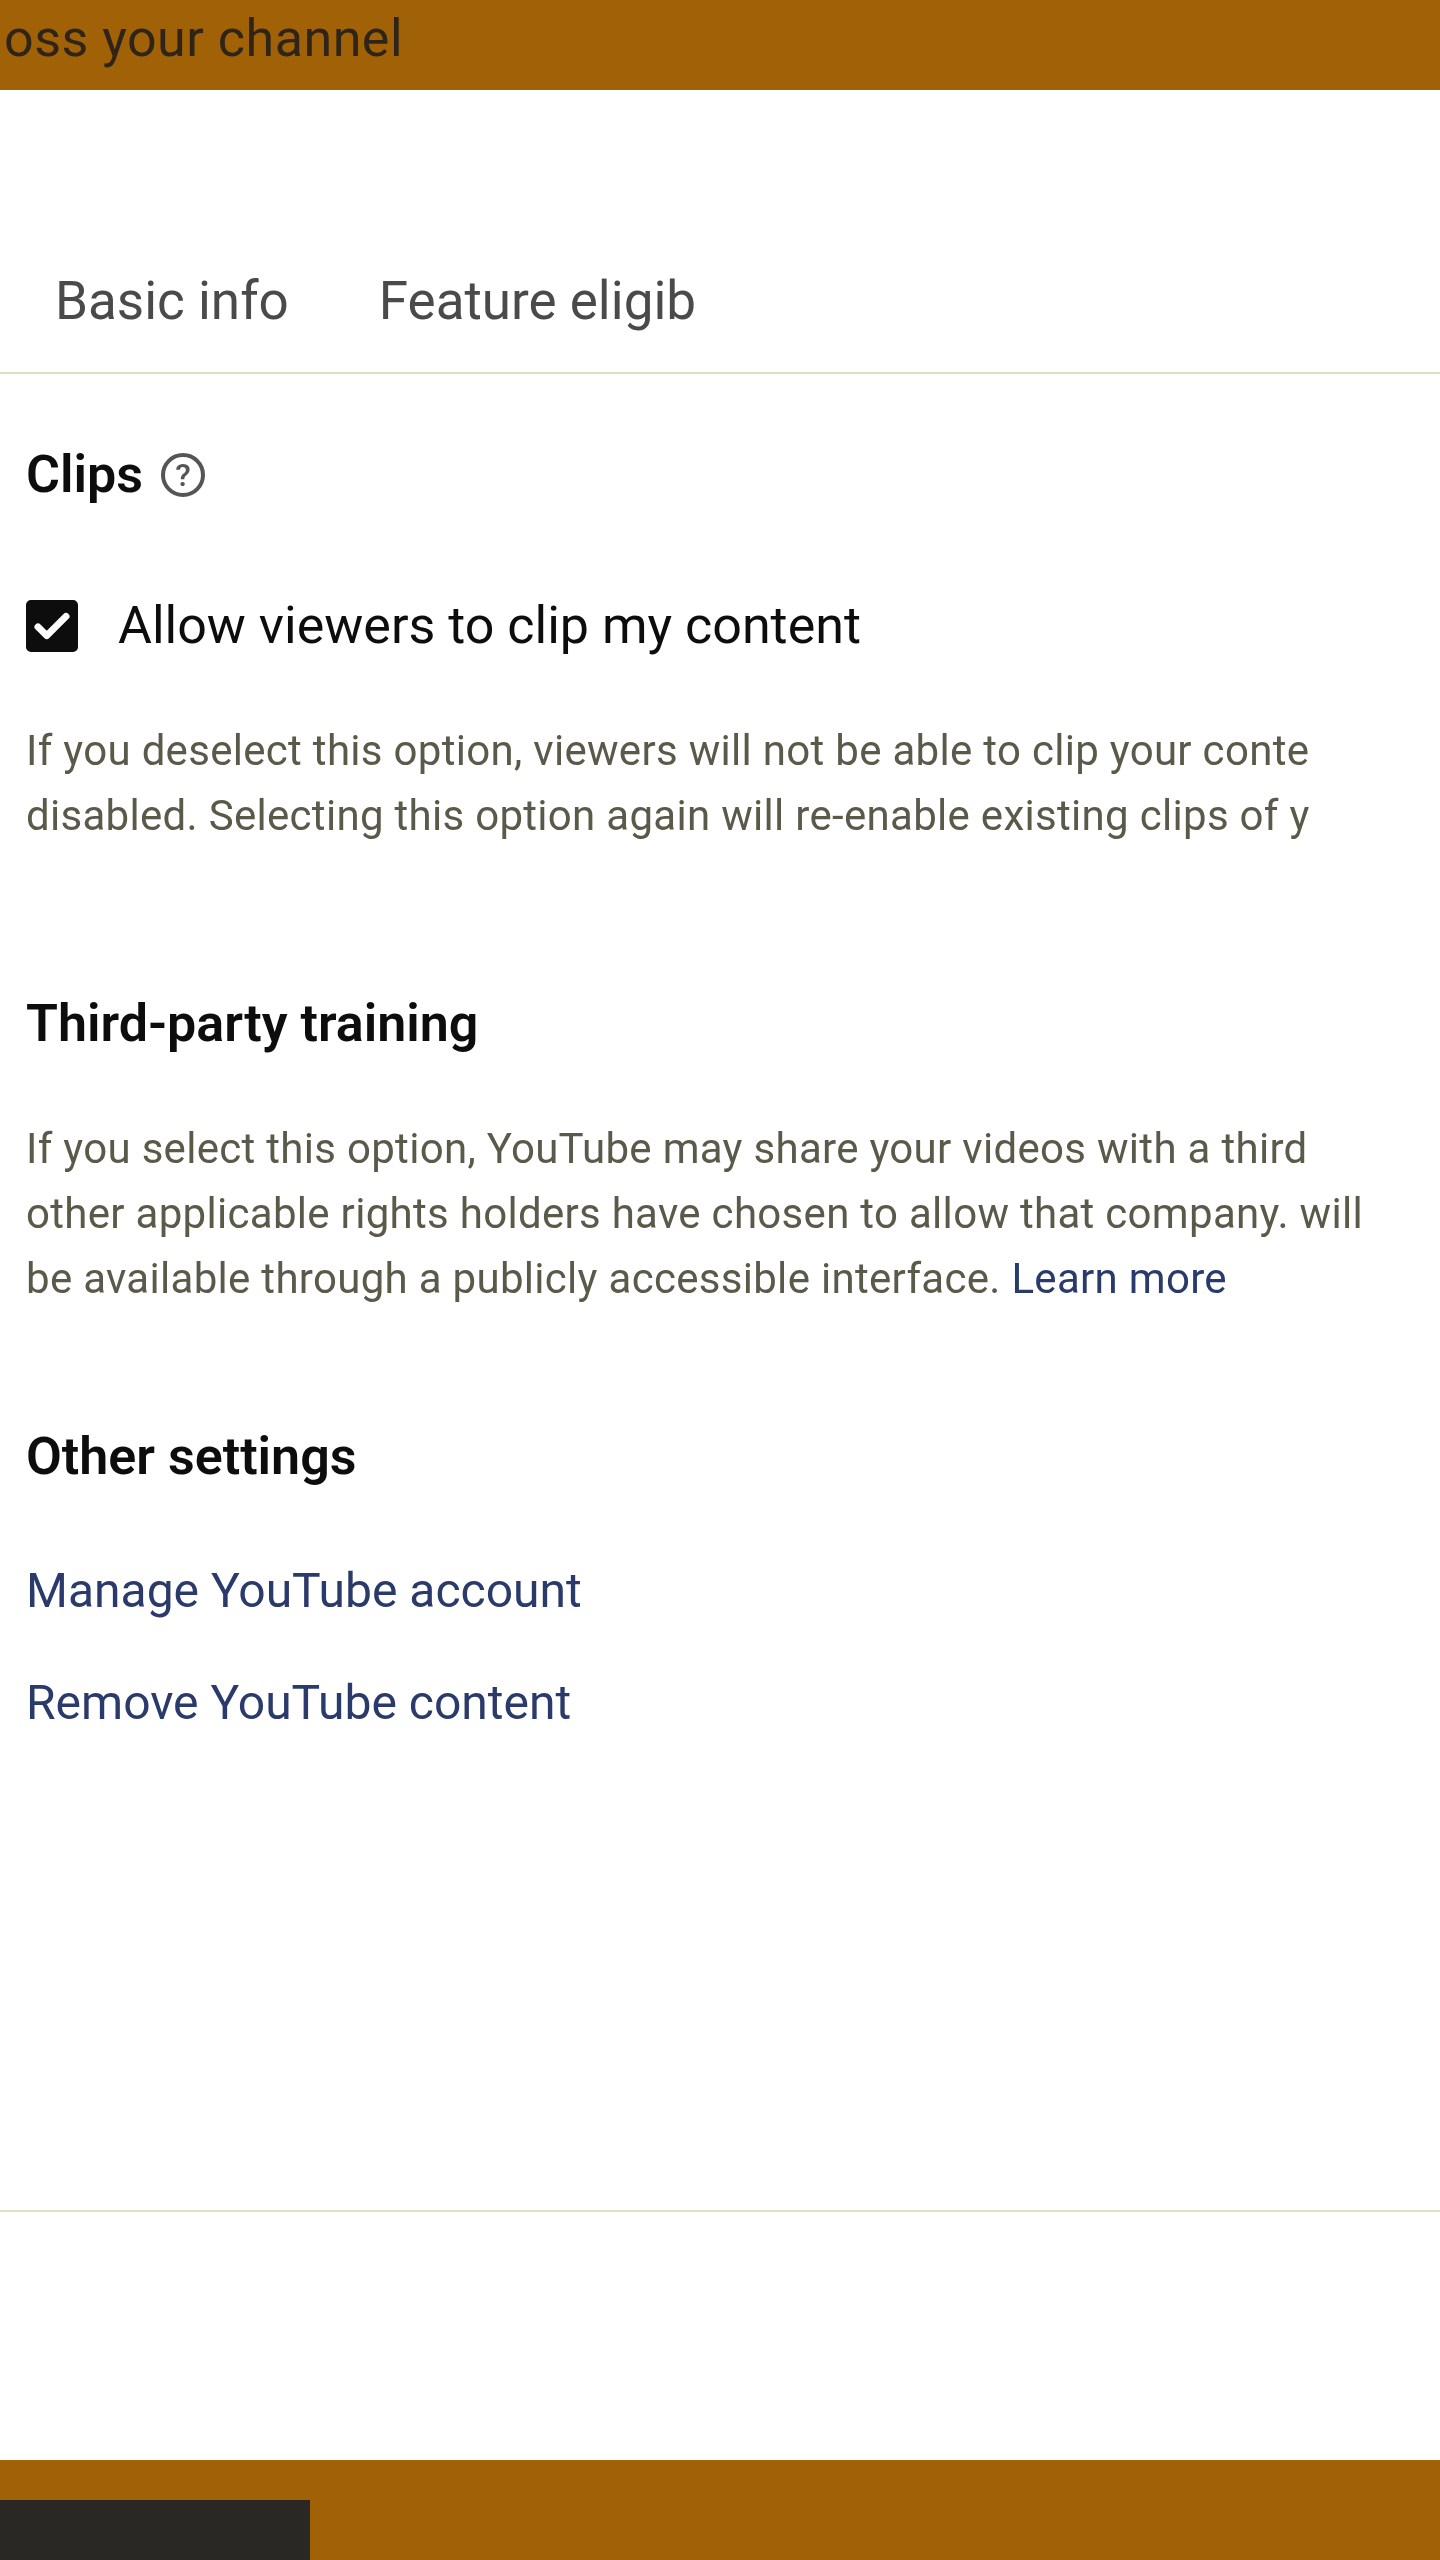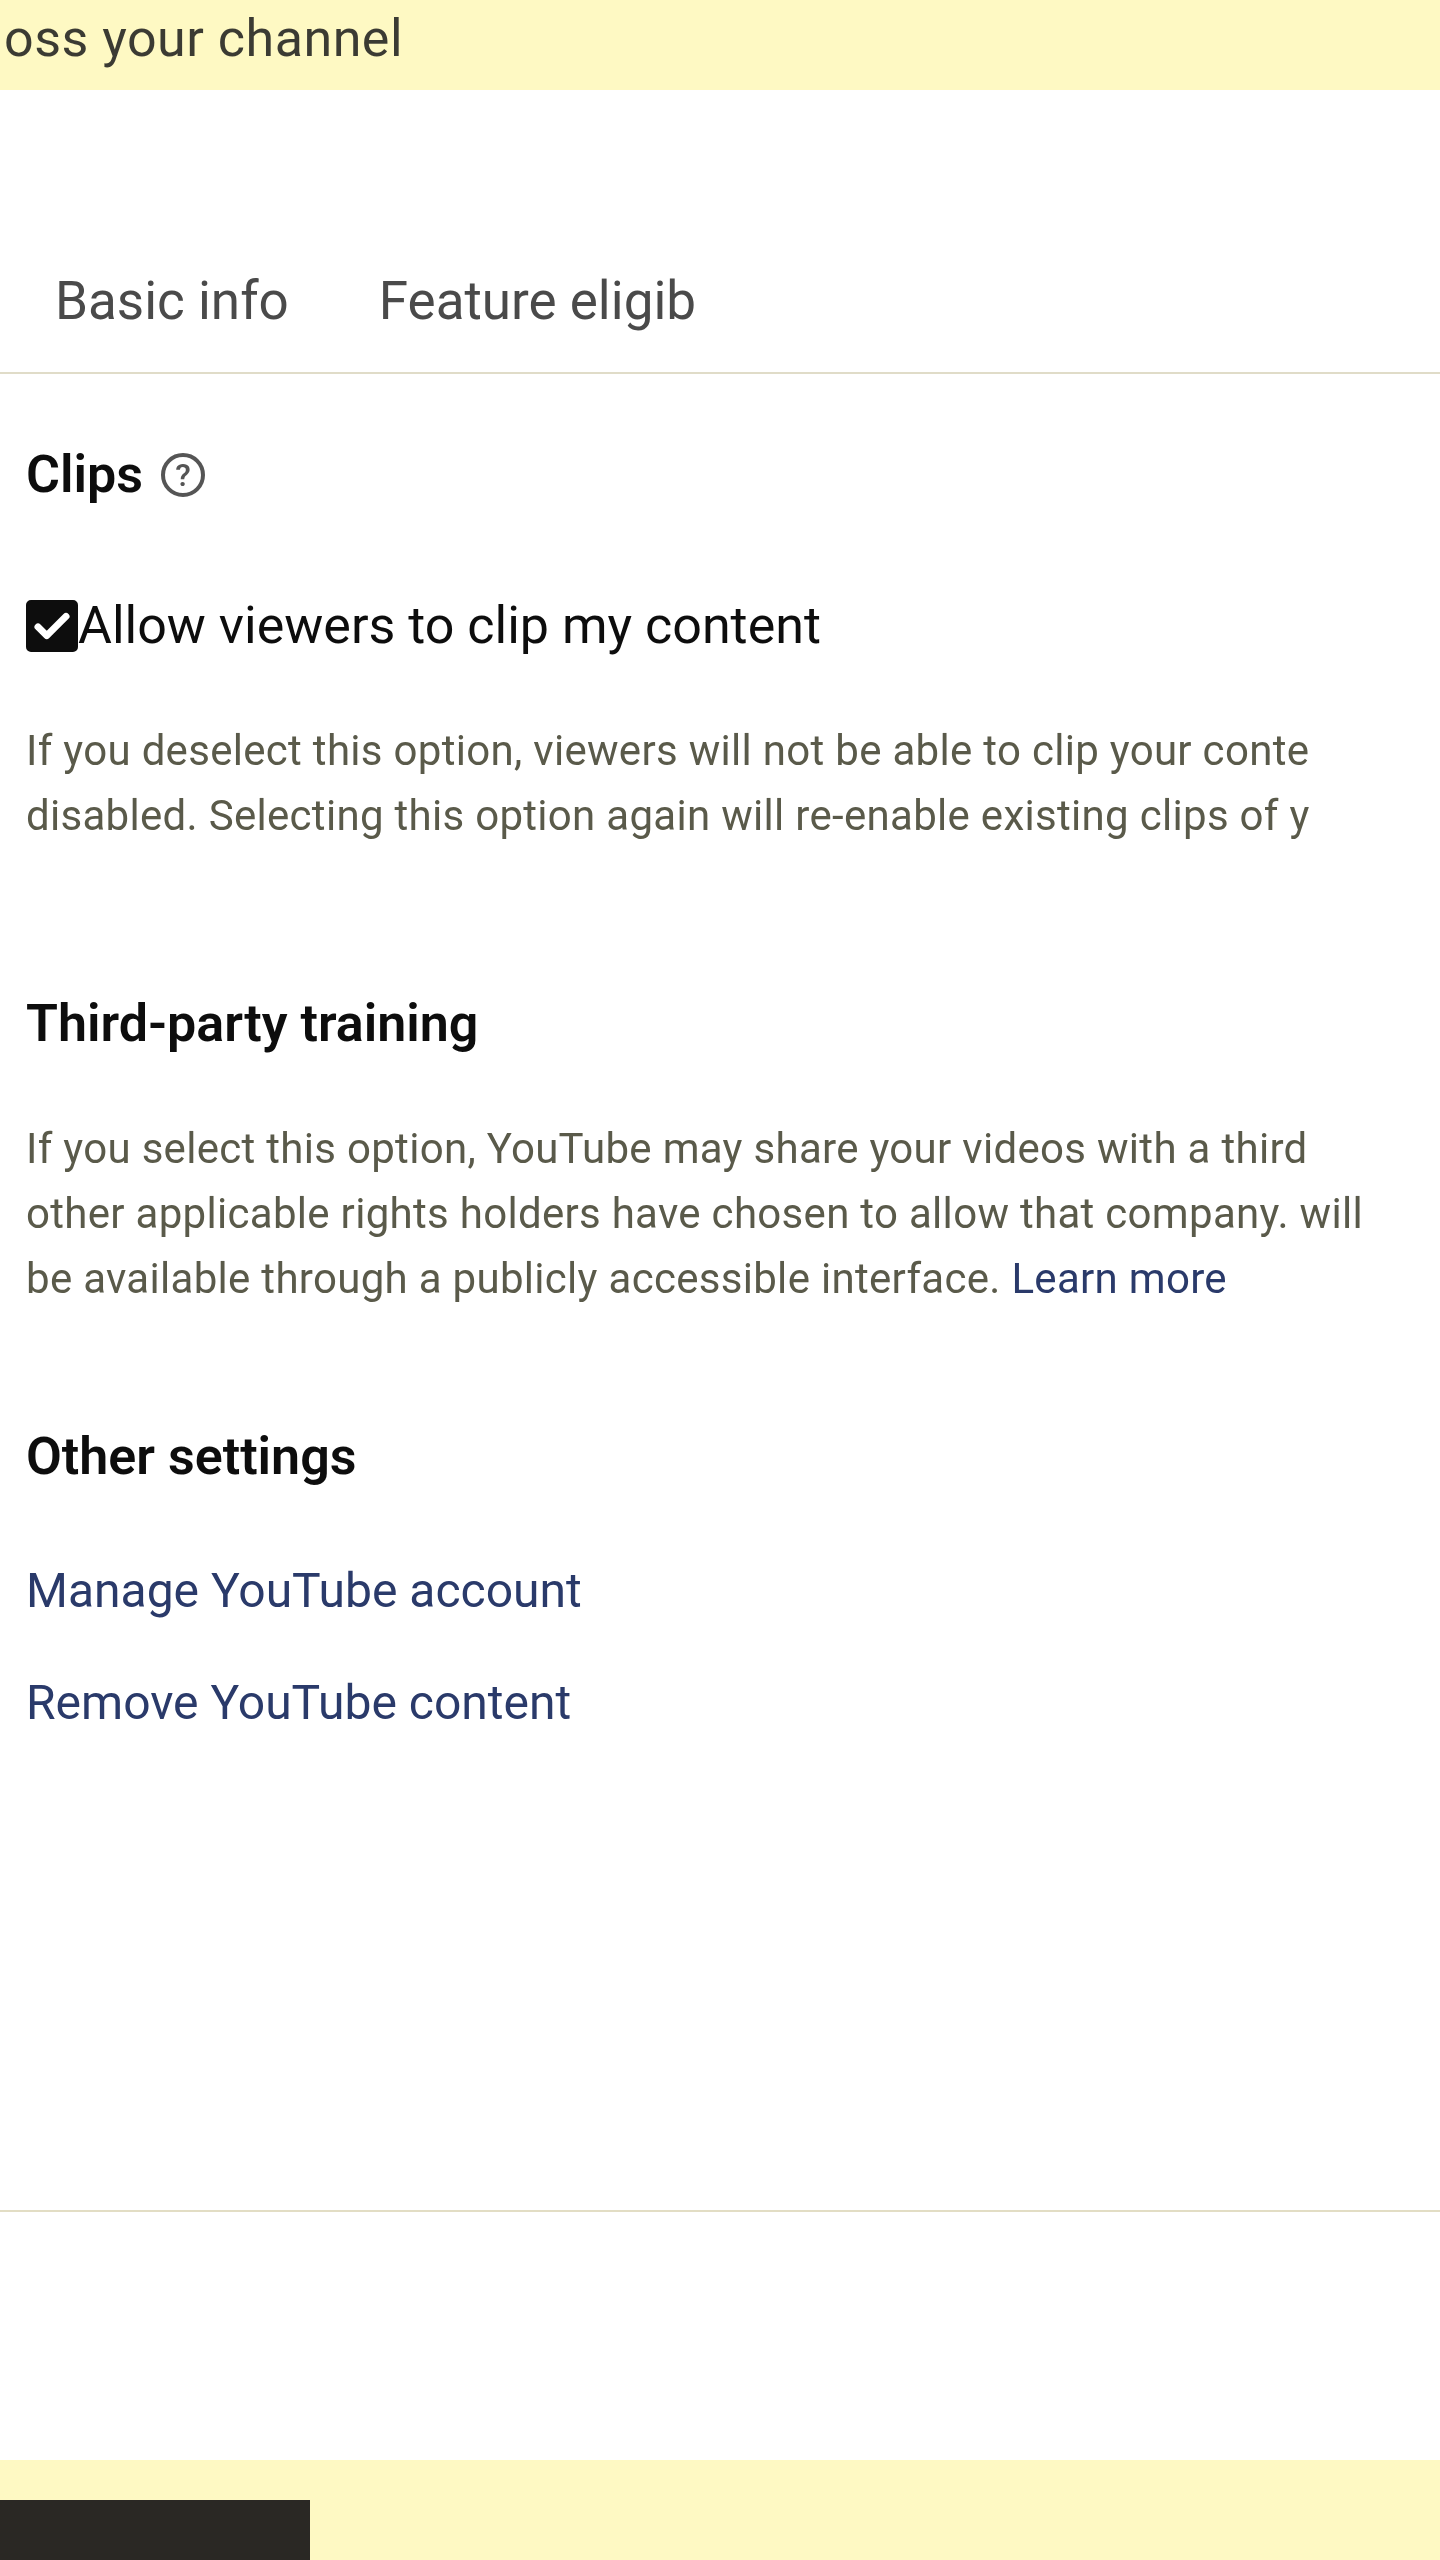--- a/index.html
+++ b/index.html
@@ -1,21 +1,21 @@
 <!DOCTYPE html>
 <html><head>
 <meta charset="utf-8">
 <style>
   * { margin: 0; padding: 0; box-sizing: border-box; }
   html, body { width: 1440px; height: 2560px; font-family: Roboto, Arial, sans-serif; background: #fff; }
   
   .outer {
     width: 1440px;
     height: 2560px;
-    background: #fef9c3;
+    background: #a16207;
     position: relative;
     overflow: hidden;
   }
   
   .banner-text {
     position: absolute;
     top: 0;
     left: 0;
     font-size: 52px;
     color: #1a1a1a;
@@ -83,20 +83,21 @@
     justify-content: center;
     font-size: 32px;
     color: #555;
     font-weight: 500;
     cursor: pointer;
   }
   
   .checkbox-row {
     display: flex;
     align-items: center;
+    gap: 40px;
     margin-top: 90px;
     position: relative;
   }
   
   .checkbox {
     width: 52px;
     height: 52px;
     border: 4px solid #606060;
     border-radius: 5px;
     background: #fff;

